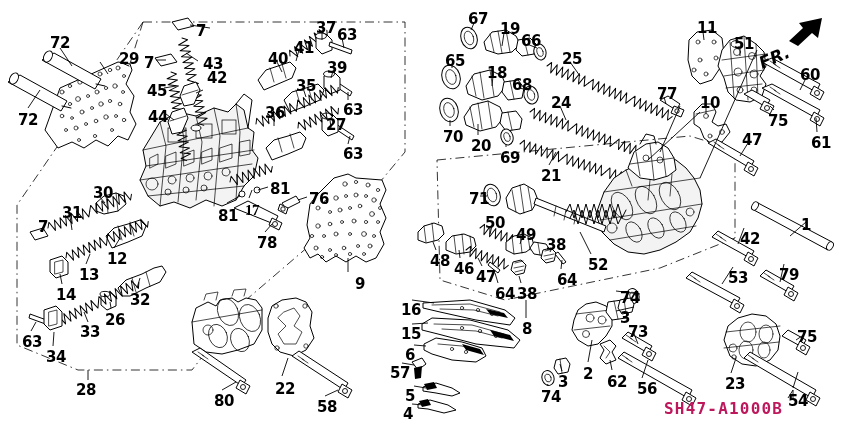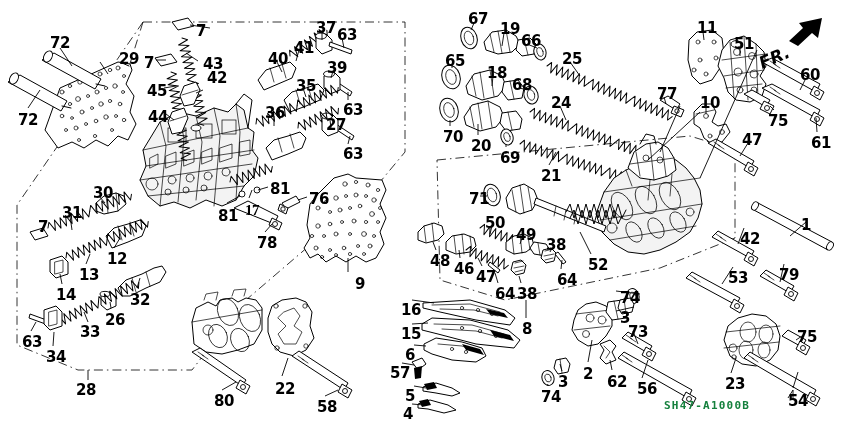--- a/index.html
+++ b/index.html
@@ -18,24 +18,24 @@
     font-weight:700;
     color:#000;
     font-size:15px;
     line-height:1;
     white-space:nowrap;
     letter-spacing:-0.5px;
   }
   .diagcode{
     position:absolute;
     font-family:"DejaVu Sans Mono", monospace;
-    font-size:11px;
+    font-size:16px;
     font-weight:700;
     letter-spacing:1.2px;
-    color:#15803d;
+    color:#be185d;
     white-space:nowrap;
   }
   .fr{
     position:absolute;
     font-family:"DejaVu Sans", sans-serif;
     font-style:italic;
     font-weight:700;
     font-size:17px;
     color:#000;
     white-space:nowrap;

